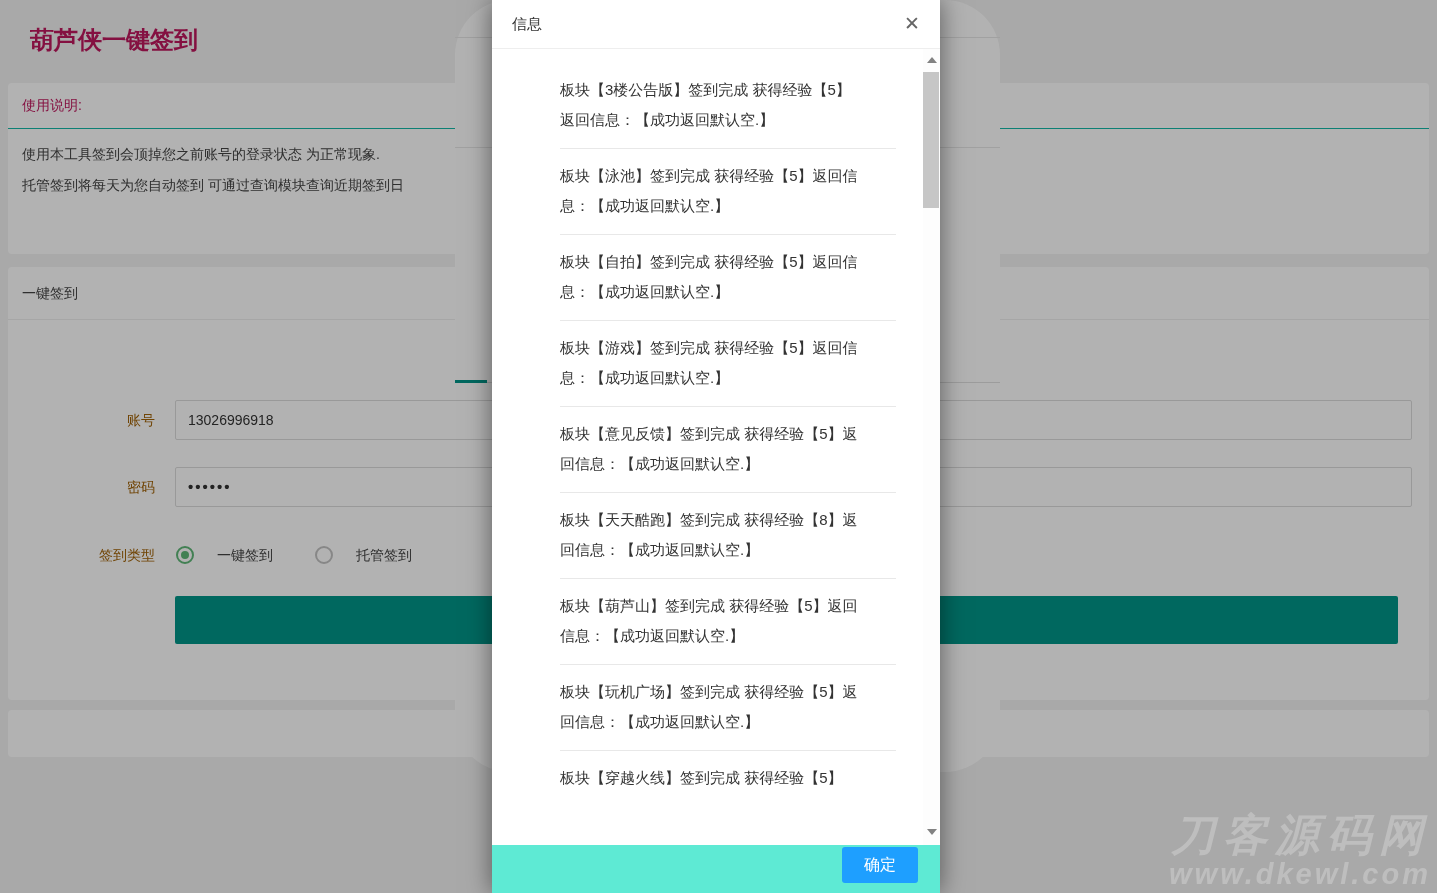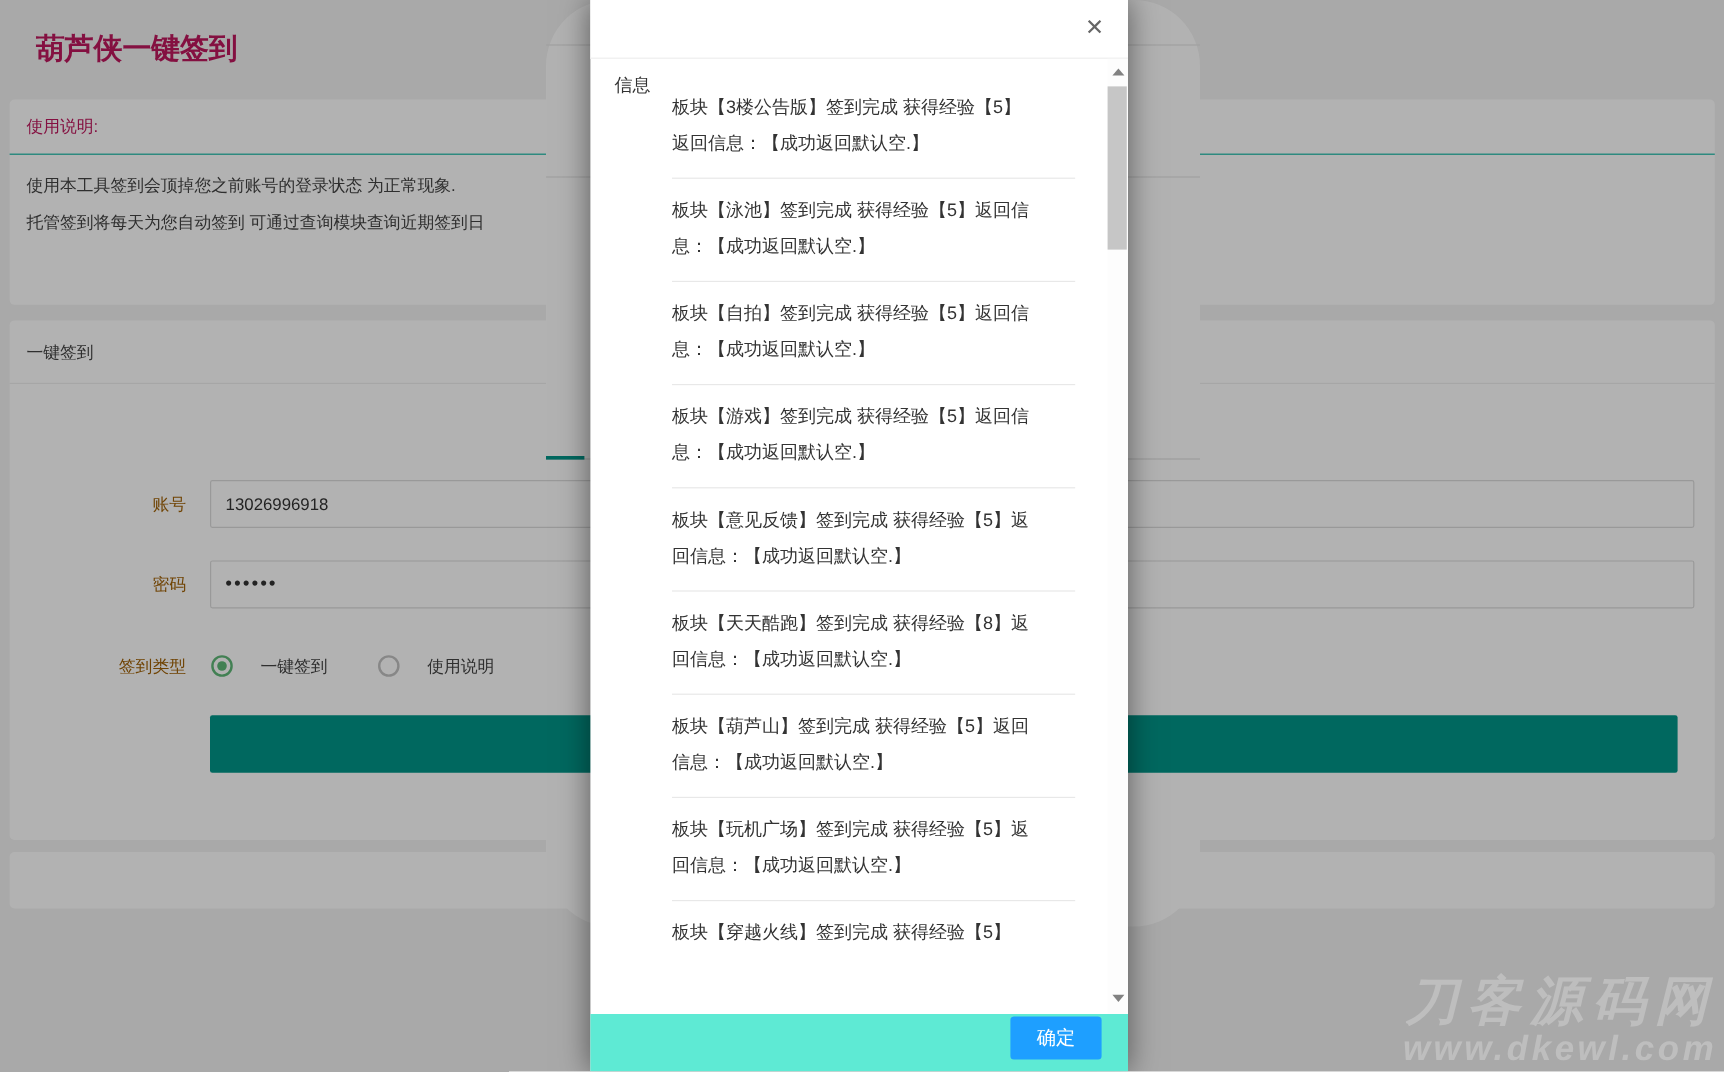--- a/index.html
+++ b/index.html
@@ -39,21 +39,21 @@
   .shade{position:absolute;left:0;top:0;right:0;bottom:0;background:rgba(0,0,0,0.30);}
 
   
   .watermark{position:absolute;right:6px;bottom:2px;text-align:right;color:rgba(255,255,255,0.25);font-style:italic;font-weight:bold;}
   .wm1{font-size:44px;line-height:46px;letter-spacing:8px;}
   .wm2{font-size:29px;line-height:33px;letter-spacing:3px;}
 
   
   .modal{position:absolute;left:492px;top:0;width:448px;height:893px;background:#fff;box-shadow:0 0 24px rgba(0,0,0,0.5);}
   .m-head{position:absolute;left:0;top:0;width:100%;height:49px;border-bottom:1px solid #eee;box-sizing:border-box;background:#fff;}
-  .m-title{line-height:48px;padding-left:20px;font-size:15px;color:#333;margin-top:48px;}
+  .m-title{line-height:48px;padding-left:20px;font-size:15px;color:#333;}
   .m-close{position:absolute;right:16px;top:0;height:48px;line-height:48px;font-size:19px;color:#666;cursor:pointer;background:none;border:none;padding:0 4px;font-family:inherit;}
   .m-body{position:absolute;left:0;top:49px;right:0;bottom:48px;overflow:hidden;padding:14px 44px 0 68px;}
   .msg-item{position:relative;padding:12px 0 13px;border-bottom:1px solid #e8e8e8;font-size:15px;line-height:30px;color:#333;}
   .msg-item .msg-text{width:300px;}
   .msg-item.first{white-space:nowrap;}
   .msg-item.last{border-bottom:none;}
   .check-icon{position:absolute;left:-50px;top:9px;width:36px;height:36px;}
   .m-scroll{position:absolute;right:0;top:49px;bottom:48px;width:17px;background:#fdfdfd;}
   .s-up{position:absolute;top:8px;left:4px;width:0;height:0;border-left:5px solid transparent;border-right:5px solid transparent;border-bottom:6px solid #828282;}
   .s-down{position:absolute;bottom:10px;left:4px;width:0;height:0;border-left:5px solid transparent;border-right:5px solid transparent;border-top:6px solid #828282;}
@@ -91,21 +91,21 @@
 
   <div class="f-label" style="left:60px;top:400px;height:40px;line-height:40px;">账号</div>
   <input class="f-input" style="top: 400px;" readonly="" value="13026996918">
   <div class="f-label" style="left:60px;top:467px;height:40px;line-height:40px;">密码</div>
   <div class="f-input dots" style="top:467px;">••••••</div>
 
   <div class="f-label" style="left:60px;top:536px;height:38px;line-height:38px;">签到类型</div>
   <span class="radio checked" style="left:176px;top:546px;"></span>
   <span class="radio-row-label" style="left:217px;top:536px;">一键签到</span>
   <span class="radio unchecked" style="left:315px;top:546px;"></span>
-  <span class="radio-row-label" style="left:356px;top:536px;">使用说明</span>
+  <span class="radio-row-label" style="left:356px;top:536px;">托管签到</span>
 
   <button class="submit-btn"></button>
 
   <div class="shade"></div>
 
   <div class="watermark">
     <div class="wm1">刀客源码网</div>
     <div class="wm2">www.dkewl.com</div>
   </div>
 

